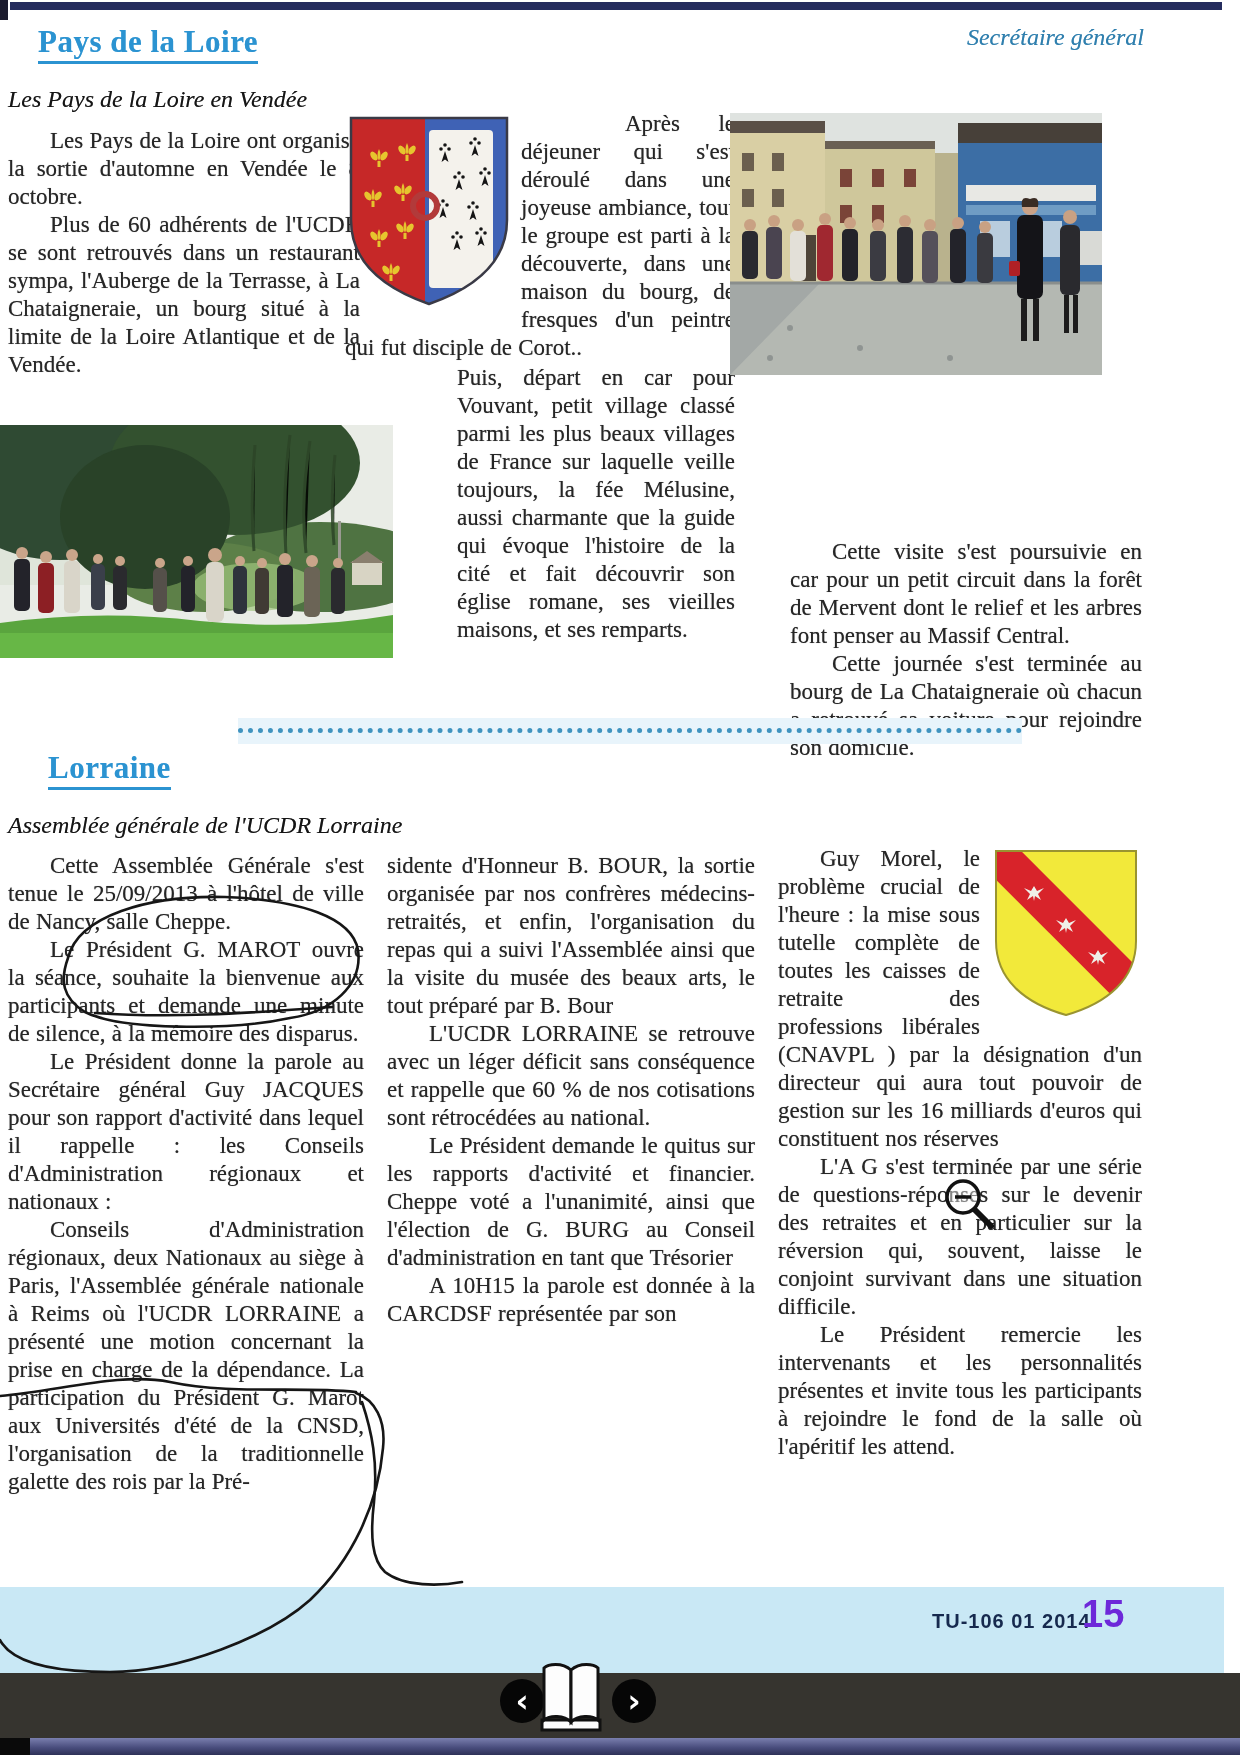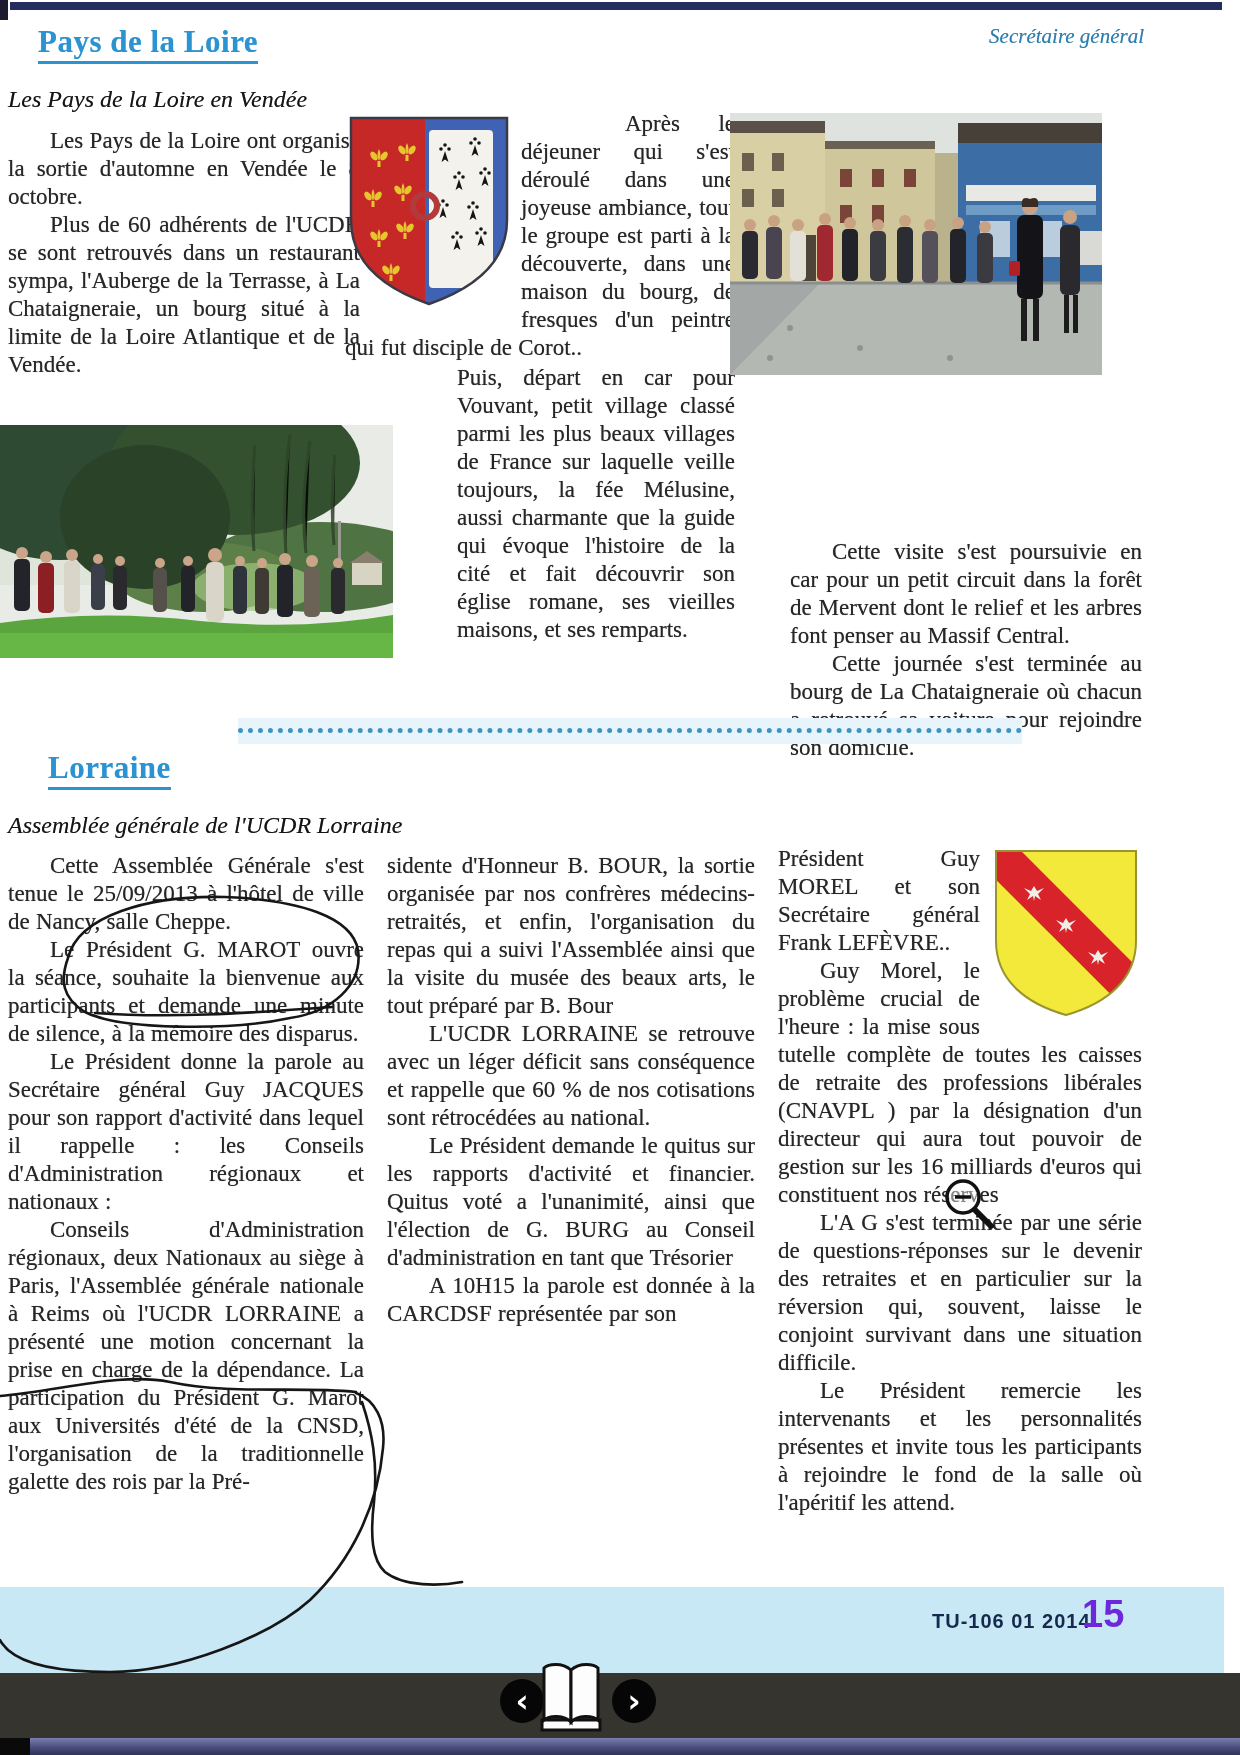--- a/index.html
+++ b/index.html
@@ -1,21 +1,21 @@
 <!DOCTYPE html>
 <html><head>
 <meta charset="utf-8">
 <style>
   html,body{margin:0;padding:0;background:#222;}
   .screen{position:relative;width:1240px;height:1755px;background:#ffffff;overflow:hidden;
           font-family:"Liberation Serif", serif;}
   
   .top-rule{position:absolute;left:10px;top:2px;width:1212px;height:8px;background:#252c5e;}
   .corner-mark{position:absolute;left:0;top:0;width:8px;height:20px;background:#1c1c2e;}
-  .masthead{position:absolute;right:96px;top:24px;font-style:italic;font-size:21px;color:#2f7fae;
+  .masthead{position:absolute;right:96px;top:24px;font-style:italic;font-size:24px;color:#2f7fae;
             text-shadow:0 0 .6px rgba(47,127,174,.6);}
   .sec-title{position:absolute;margin:0;font-size:31px;font-weight:bold;color:#2b93d1;
              border-bottom:3px solid #2b93d1;padding-bottom:1px;letter-spacing:.5px;
              text-shadow:0 0 .6px rgba(43,147,209,.5);}
   .pays-title{left:38px;top:24px;}
   .lorraine-title{left:48px;top:750px;}
   .sub{position:absolute;margin:0;font-size:24px;font-weight:normal;font-style:italic;color:#151515;
        text-shadow:0 0 .5px rgba(0,0,0,.5);}
   .pays-sub{left:8px;top:86px;}
   .lorraine-sub{left:8px;top:812px;}
@@ -310,21 +310,21 @@
   <div class="txt lcol1">
     <p class="bp">Cette Assemblée Générale s'est tenue le 25/09/2013 à l'hôtel de ville de Nancy, salle Cheppe.</p>
     <p class="bp">Le Président G. MAROT ouvre la séance, souhaite la bienvenue aux participants et demande une minute de silence, à la mémoire des disparus.</p>
     <p class="bp">Le Président donne la parole au Secrétaire général Guy JACQUES pour son rapport d'activité dans lequel il rappelle : les Conseils d'Administration régionaux et nationaux :</p>
     <p class="bp">Conseils d'Administration régionaux, deux Nationaux au siège à Paris, l'Assemblée générale nationale à Reims où l'UCDR LORRAINE a présenté une motion concernant la prise en charge de la dépendance. La participation du Président G. Marot aux Universités d'été de la CNSD, l'organisation de la traditionnelle galette des rois par la Pré-</p>
   </div>
 
   <div class="txt lcol2">
     <p class="bp noind">sidente d'Honneur B. BOUR, la sortie organisée par nos confrères médecins-retraités, et enfin, l'organisation du repas qui a suivi l'Assemblée ainsi que la visite du musée des beaux arts, le tout préparé par B. Bour</p>
     <p class="bp">L'UCDR LORRAINE se retrouve avec un léger déficit sans conséquence et rappelle que 60 % de nos cotisations sont rétrocédées au national.</p>
-    <p class="bp">Le Président demande le quitus sur les rapports d'activité et financier. Quitus voté a l'unanimité, ainsi que l'élection de G. BURG au Conseil d'administration en tant que Trésorier</p>
+    <p class="bp">Le Président demande le quitus sur les rapports d'activité et financier. Cheppe voté a l'unanimité, ainsi que l'élection de G. BURG au Conseil d'administration en tant que Trésorier</p>
     <p class="bp">A 10H15 la parole est donnée à la CARCDSF représentée par son</p>
   </div>
 
   <div class="txt lcol3">
     <div class="arms-box">
       <svg width="152" height="176" viewBox="0 0 152 176">
         <defs>
           <clipPath id="lorclip">
               <path d="M6,6 H146 V96 C146,134 118,158 76,170 C34,158 6,134 6,96 Z"></path>
             </clipPath>
@@ -335,21 +335,20 @@
         <g clip-path="url(#lorclip)">
           <rect width="152" height="176" fill="#f2e93a"></rect>
           <rect x="-34" y="60" width="230" height="38" fill="#d8232a" transform="rotate(45 76 82)"></rect>
           <use href="#alerion" x="44" y="48" transform="rotate(0)"></use>
           <use href="#alerion" x="76" y="80"></use>
           <use href="#alerion" x="108" y="112"></use>
         </g>
         <path d="M6,6 H146 V96 C146,134 118,158 76,170 C34,158 6,134 6,96 Z" fill="none" stroke="#9a9430" stroke-width="2"></path>
       </svg>
     </div>
-    <p class="bp noind">Président Guy MOREL et son Secrétaire général Frank LEFÈVRE..</p>
     <p class="bp">Guy Morel, le problème crucial de l'heure : la mise sous tutelle complète de toutes les caisses de retraite des professions libérales (CNAVPL ) par la désignation d'un directeur qui aura tout pouvoir de gestion sur les 16 milliards d'euros qui constituent nos réserves</p>
     <p class="bp">L'A G s'est terminée par une série de questions-réponses sur le devenir des retraites et en particulier sur la réversion qui, souvent, laisse le conjoint survivant dans une situation difficile.</p>
     <p class="bp">Le Président remercie les intervenants et les personnalités présentes et invite tous les participants à rejoindre le fond de la salle où l'apéritif les attend.</p>
   </div>
 
   <div class="footer-band"></div>
   <span class="issue">TU-106 01 2014</span>
   <span class="pagenum">15</span>
 
   <div class="bottom-bar"></div>

